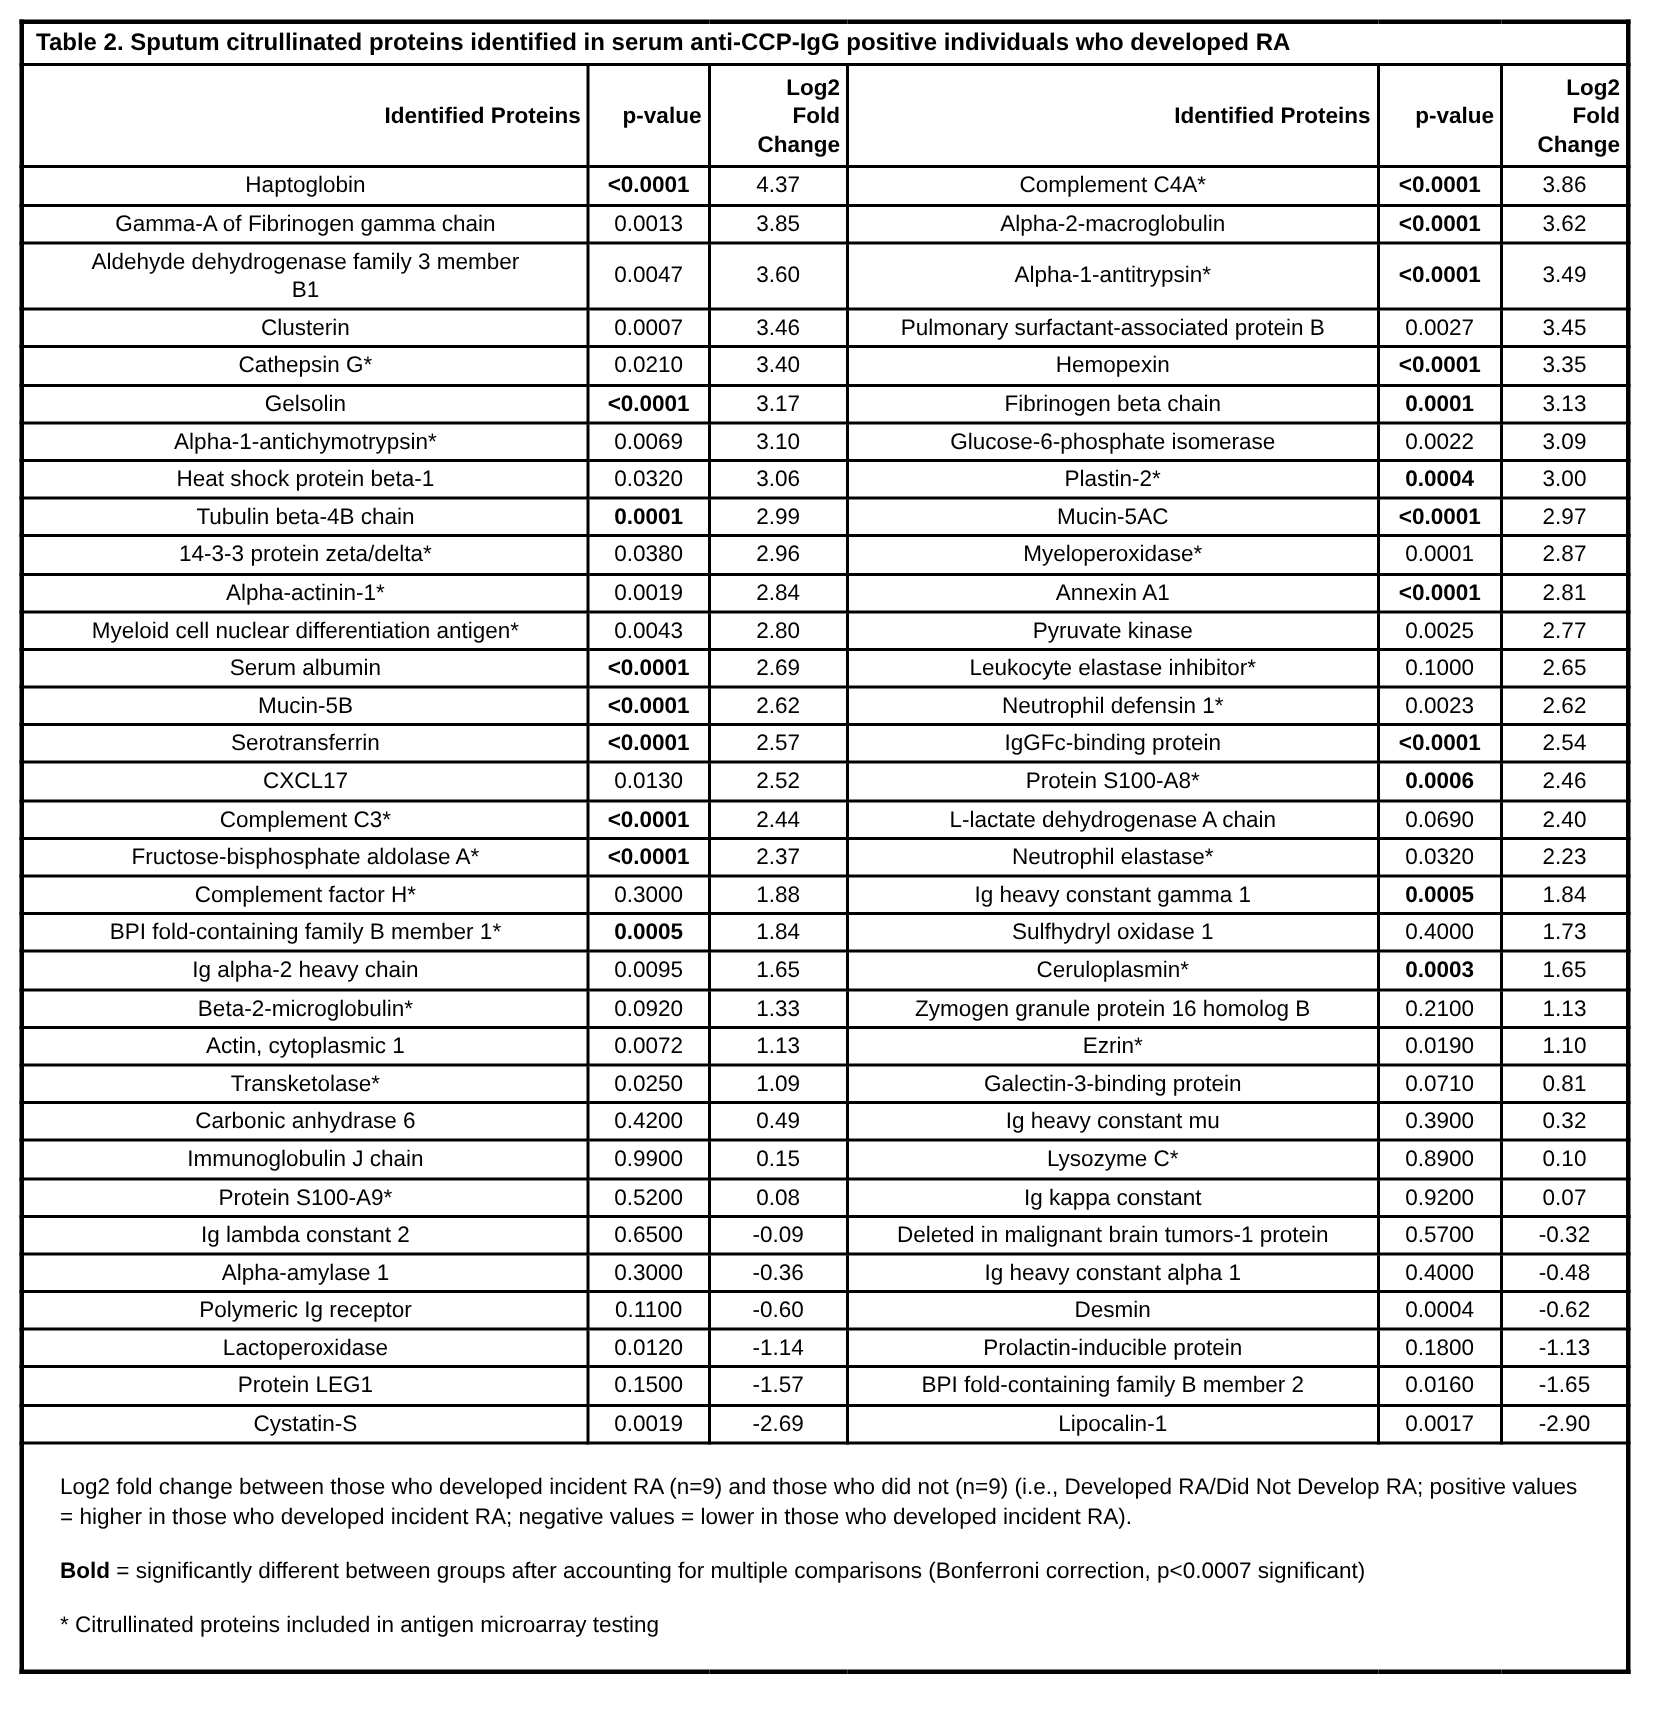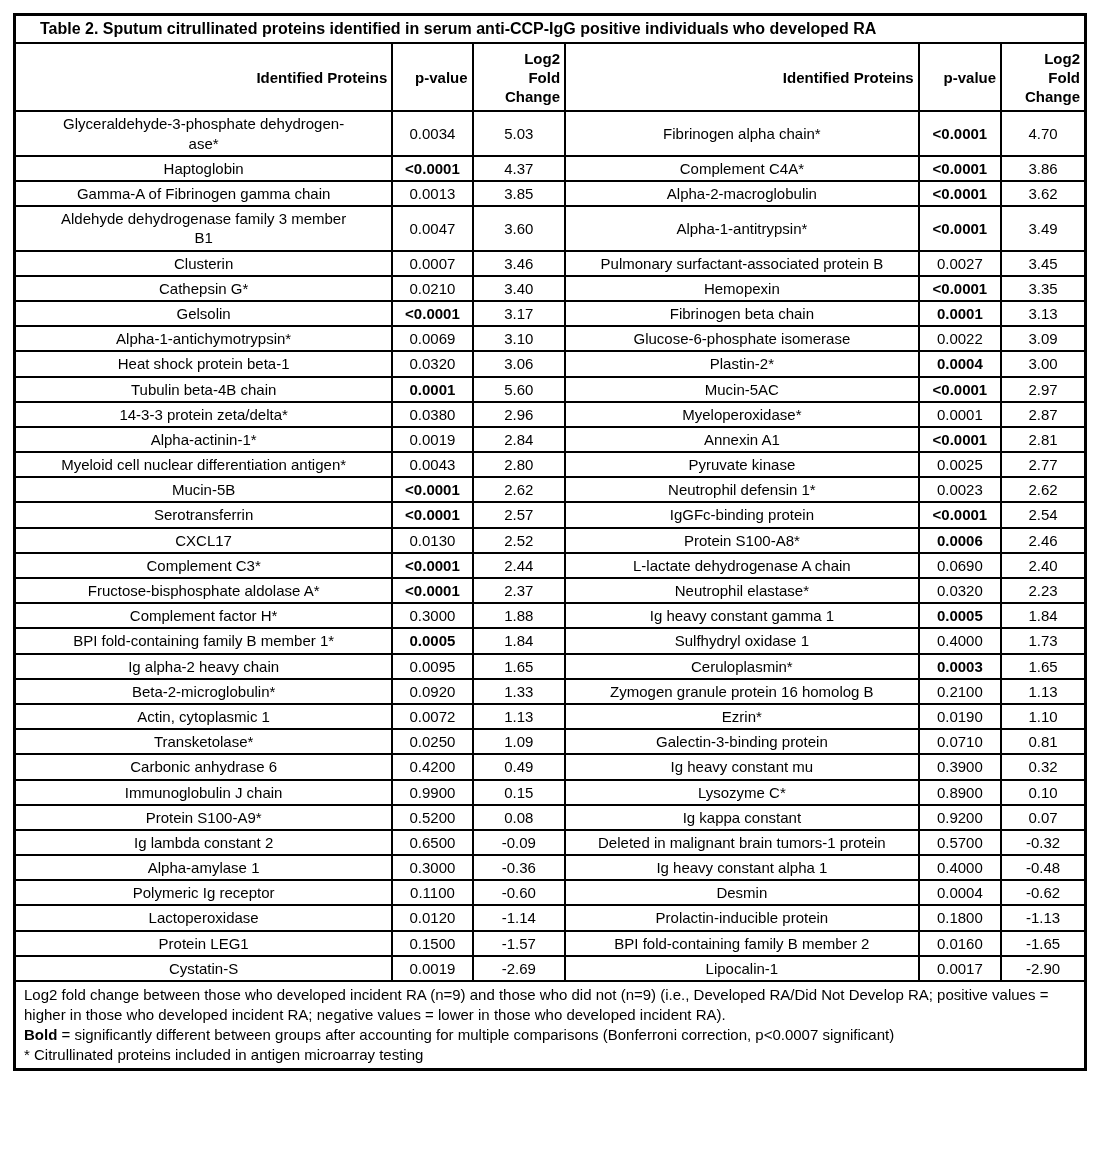--- a/index.html
+++ b/index.html
@@ -1,27 +1,27 @@
 <!DOCTYPE html>
 <html><head>
 <meta charset="utf-8">
 <style>
   html,body{margin:0;padding:0;background:#fff;color:#000;
     font-family:"Liberation Sans",sans-serif;}
   .page{padding:13px;width:1076px;}
   table.t2{border-collapse:collapse;border:3px solid #000;table-layout:fixed;width:1074px;}
   .t2 th,.t2 td{border:2px solid #000;font-size:15px;line-height:1.28;
     vertical-align:middle;padding:2px 4px;overflow:hidden;}
-  .t2 .title{font-weight:bold;text-align:left;font-size:16px;padding:3px 24px;margin-left:12px;}
+  .t2 .title{font-weight:bold;text-align:left;font-size:16px;padding:3px 8px;margin-left:12px;}
   .t2 thead tr.hdr th{font-weight:bold;text-align:right;height:62px;white-space:pre-line;}
   .t2 td.name{text-align:center;white-space:pre-line;}
   .t2 td.num{text-align:center;}
   .t2 .b{font-weight:bold;}
   .t2 td.notes{text-align:left;padding:3px 8px;line-height:1.34;}
-  .t2 td.notes div{margin:0;}
+  .t2 td.notes div{margin:16px;}
 </style>
 </head>
 <body>
 
 <div class="page">
   <table class="t2">
     <colgroup>
       <col style="width:376px">
         <col style="width:80px">
         <col style="width:92px">
@@ -41,29 +41,20 @@
 Change</th>
         <th>Identified Proteins</th>
         <th>p-value</th>
         <th>Log2
 Fold
 Change</th>
       </tr>
     </thead>
     <tbody id="tbody">
         <tr>
-          <td class="name">Glyceraldehyde-3-phosphate dehydrogen-
-ase*</td>
-          <td class="num">0.0034</td>
-          <td class="num">5.03</td>
-          <td class="name">Fibrinogen alpha chain*</td>
-          <td class="num b">&lt;0.0001</td>
-          <td class="num">4.70</td>
-        </tr>
-        <tr>
           <td class="name">Haptoglobin</td>
           <td class="num b">&lt;0.0001</td>
           <td class="num">4.37</td>
           <td class="name">Complement C4A*</td>
           <td class="num b">&lt;0.0001</td>
           <td class="num">3.86</td>
         </tr>
         <tr>
           <td class="name">Gamma-A of Fibrinogen gamma chain</td>
           <td class="num">0.0013</td>
@@ -117,21 +108,21 @@
           <td class="name">Heat shock protein beta-1</td>
           <td class="num">0.0320</td>
           <td class="num">3.06</td>
           <td class="name">Plastin-2*</td>
           <td class="num b">0.0004</td>
           <td class="num">3.00</td>
         </tr>
         <tr>
           <td class="name">Tubulin beta-4B chain</td>
           <td class="num b">0.0001</td>
-          <td class="num">5.60</td>
+          <td class="num">2.99</td>
           <td class="name">Mucin-5AC</td>
           <td class="num b">&lt;0.0001</td>
           <td class="num">2.97</td>
         </tr>
         <tr>
           <td class="name">14-3-3 protein zeta/delta*</td>
           <td class="num">0.0380</td>
           <td class="num">2.96</td>
           <td class="name">Myeloperoxidase*</td>
           <td class="num">0.0001</td>
@@ -145,20 +136,28 @@
           <td class="num b">&lt;0.0001</td>
           <td class="num">2.81</td>
         </tr>
         <tr>
           <td class="name">Myeloid cell nuclear differentiation antigen*</td>
           <td class="num">0.0043</td>
           <td class="num">2.80</td>
           <td class="name">Pyruvate kinase</td>
           <td class="num">0.0025</td>
           <td class="num">2.77</td>
+        </tr>
+        <tr>
+          <td class="name">Serum albumin</td>
+          <td class="num b">&lt;0.0001</td>
+          <td class="num">2.69</td>
+          <td class="name">Leukocyte elastase inhibitor*</td>
+          <td class="num">0.1000</td>
+          <td class="num">2.65</td>
         </tr>
         <tr>
           <td class="name">Mucin-5B</td>
           <td class="num b">&lt;0.0001</td>
           <td class="num">2.62</td>
           <td class="name">Neutrophil defensin 1*</td>
           <td class="num">0.0023</td>
           <td class="num">2.62</td>
         </tr>
         <tr>

